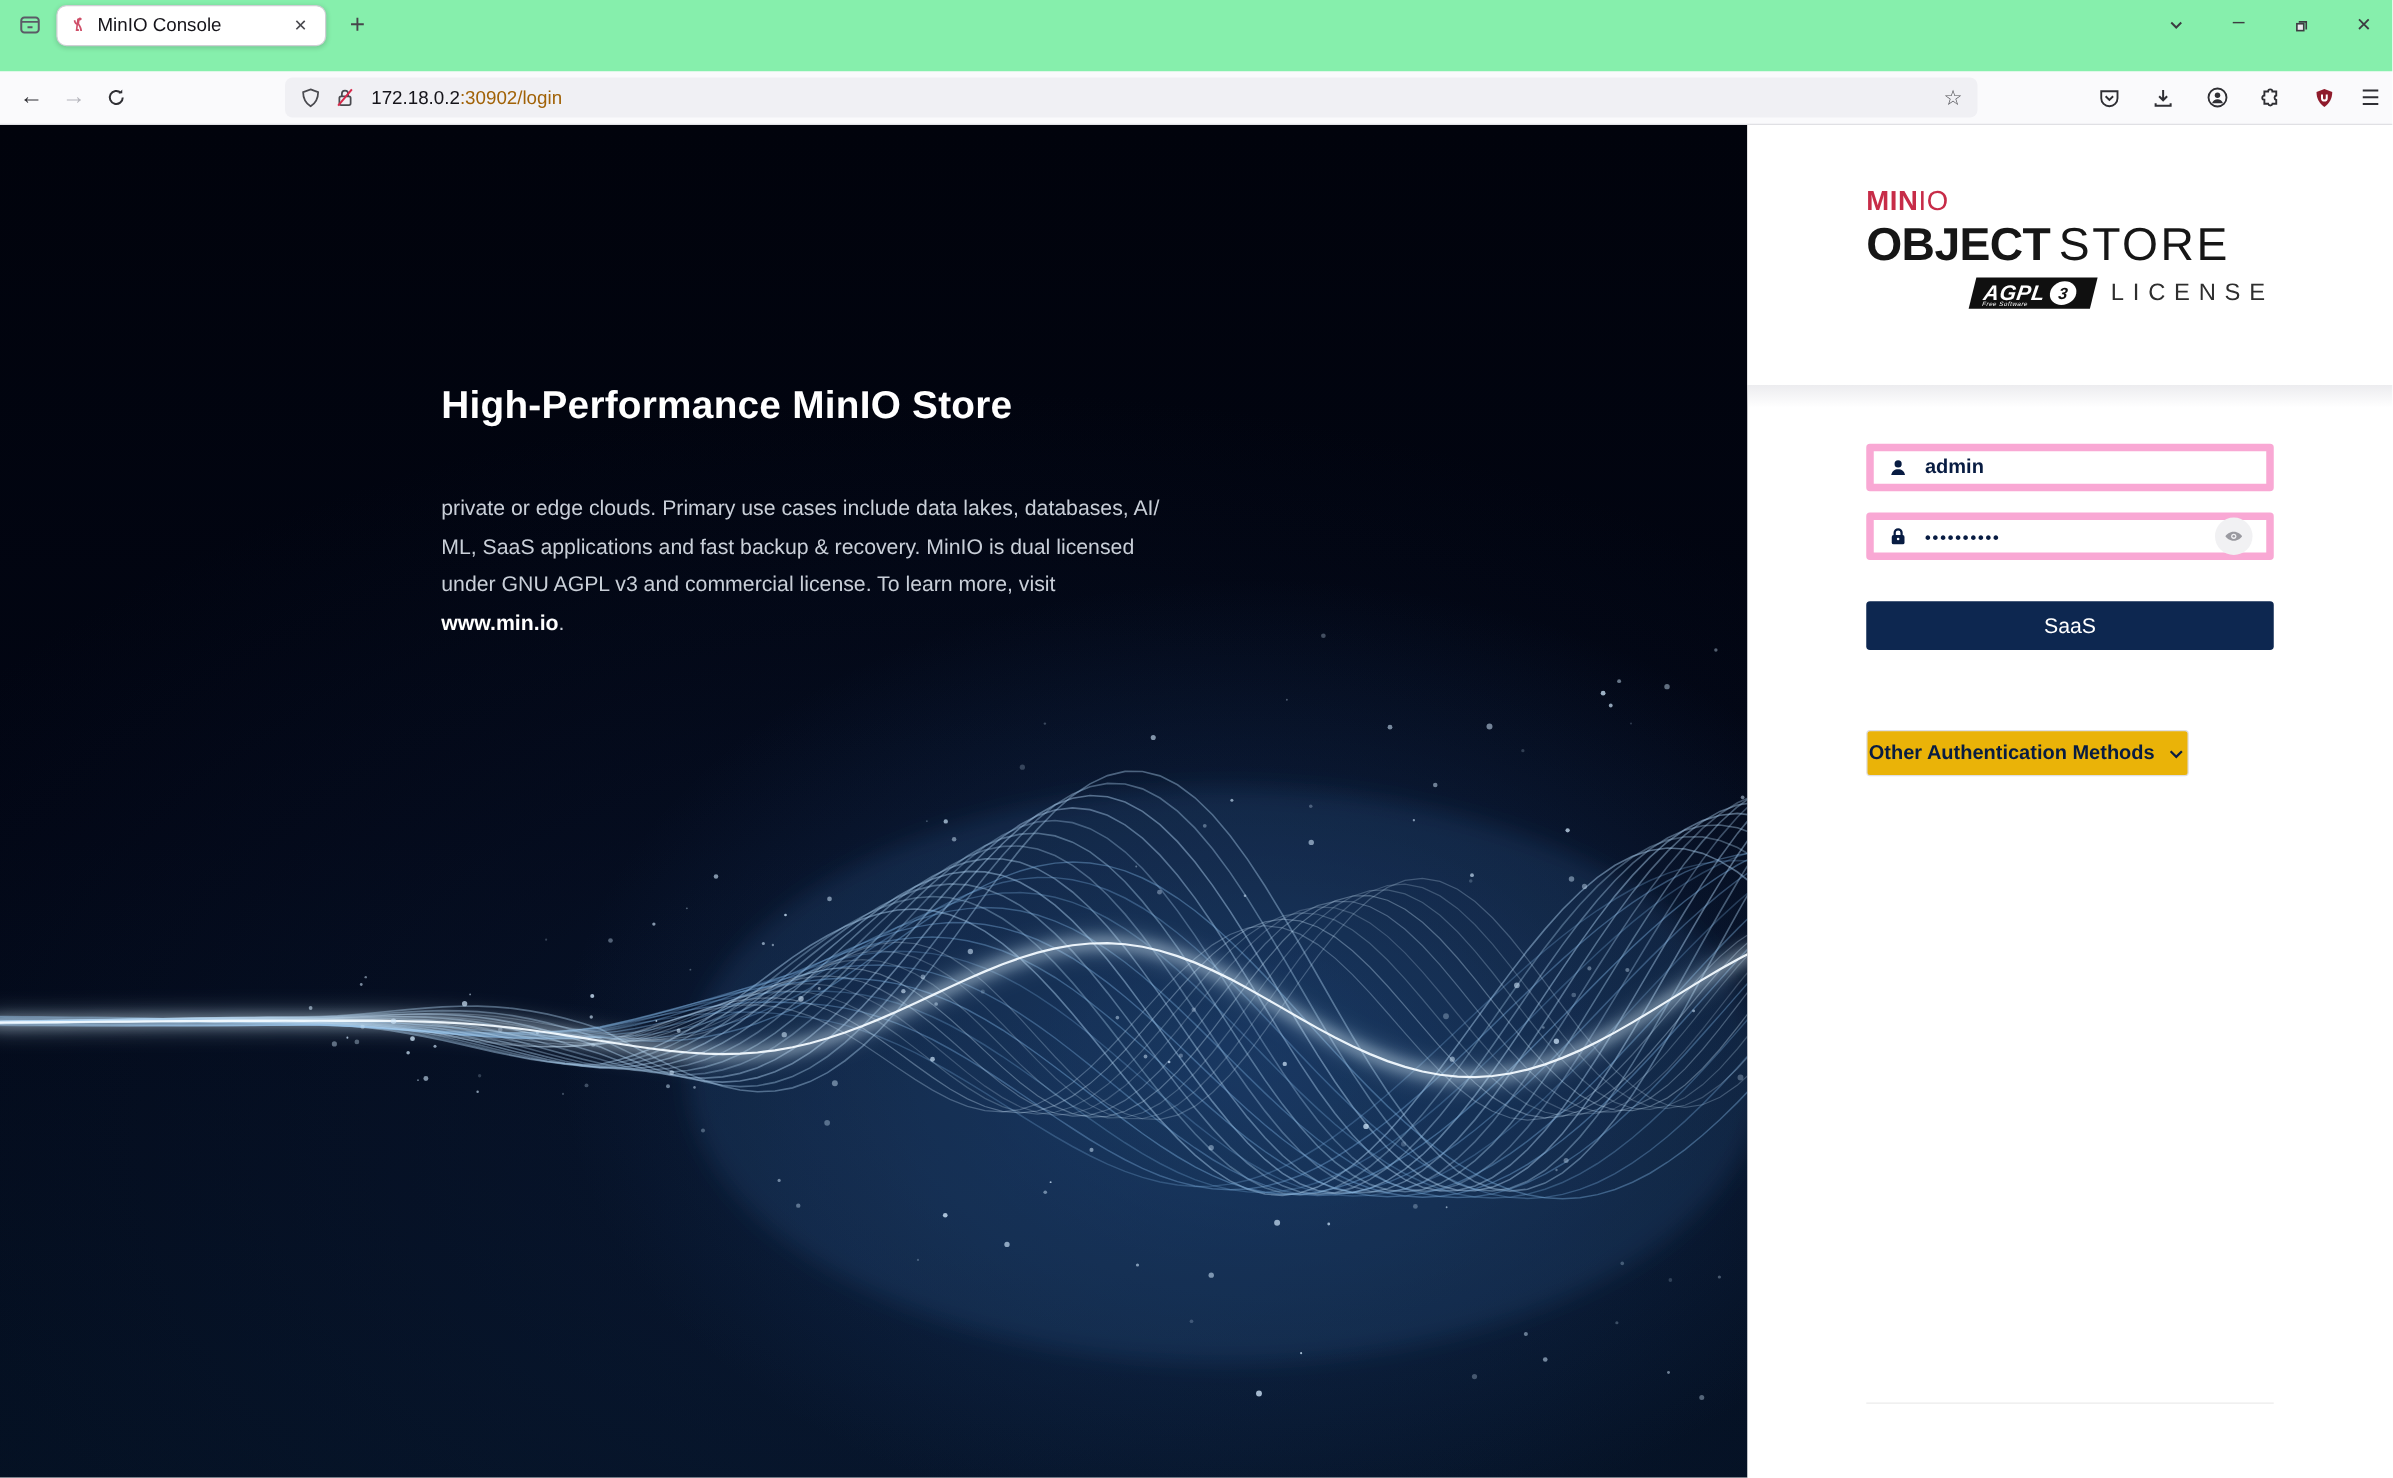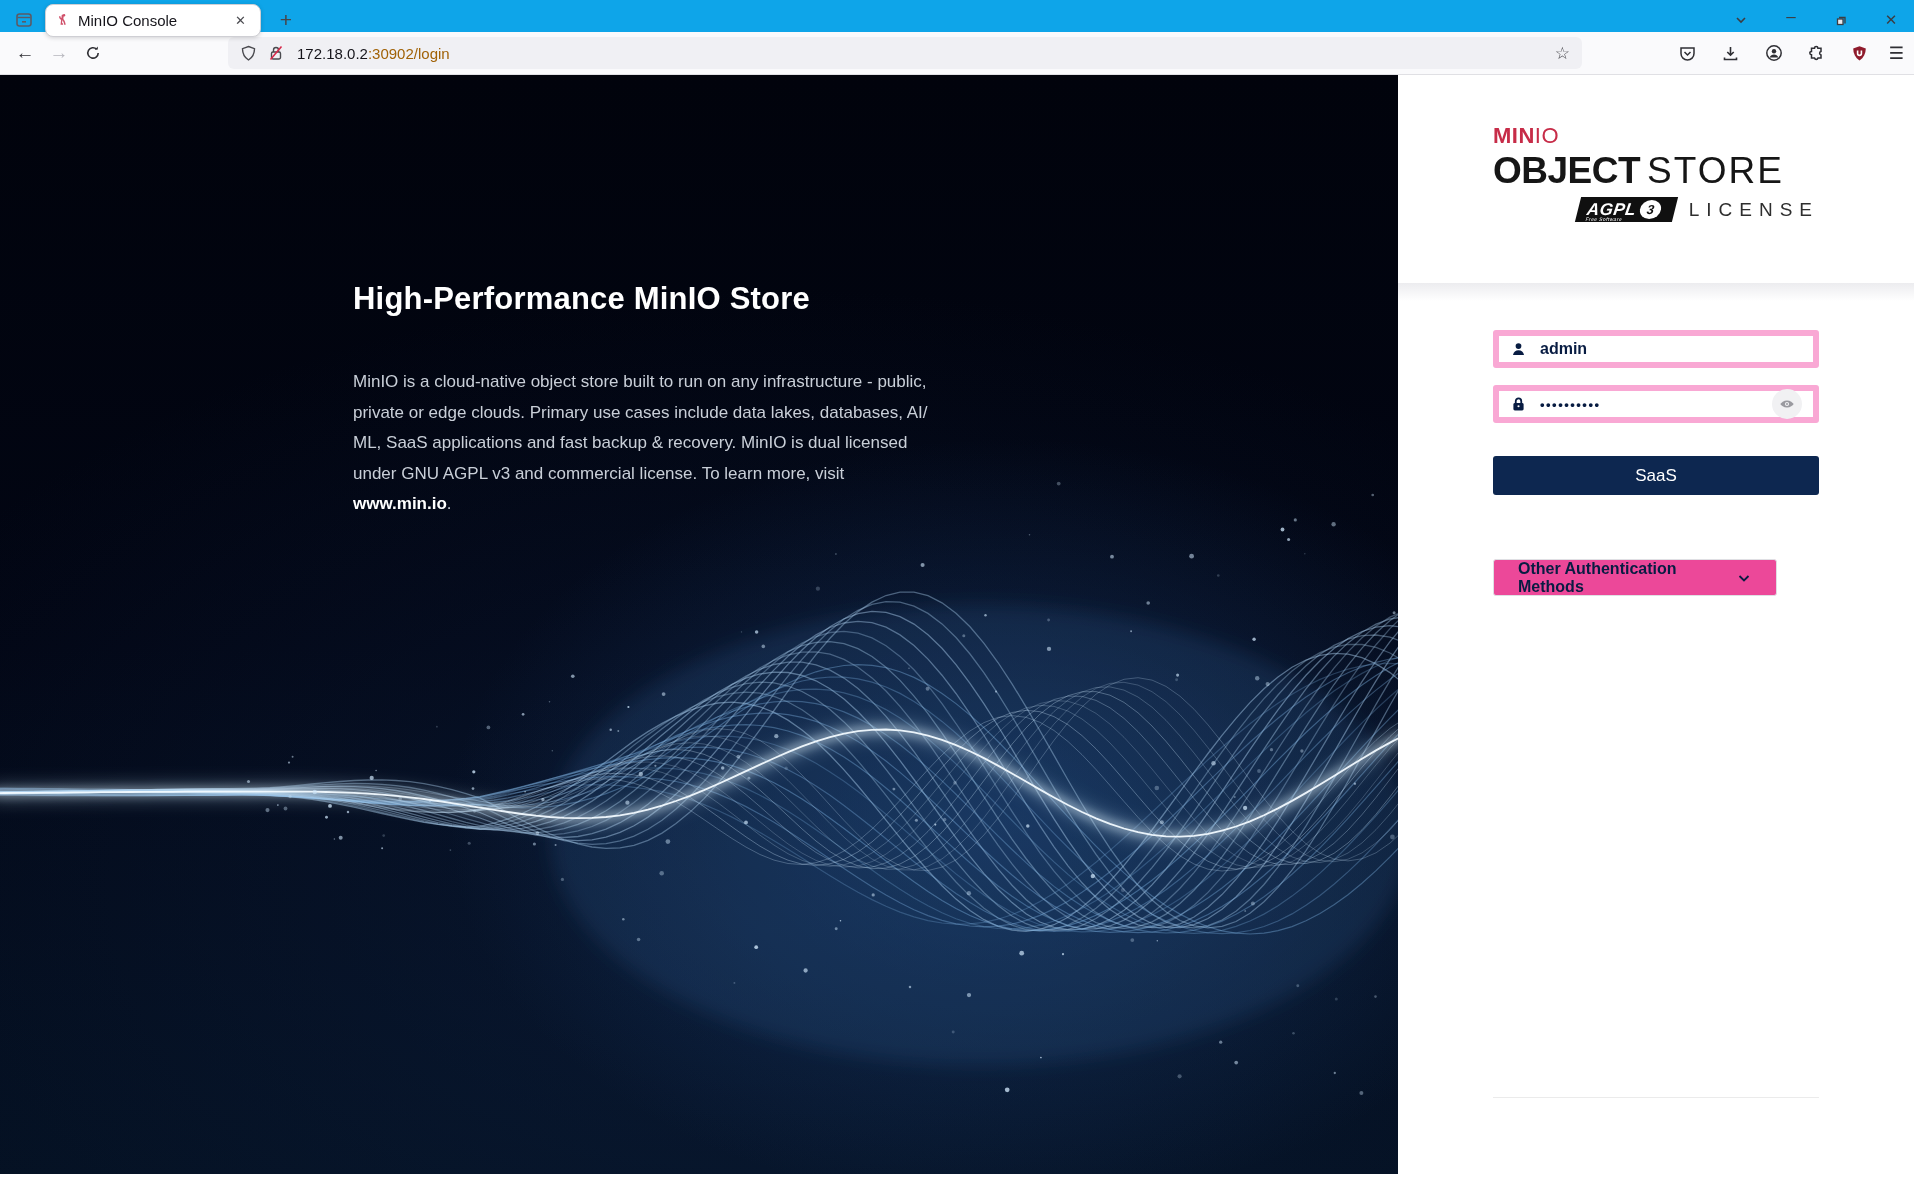--- a/index.html
+++ b/index.html
@@ -2,21 +2,21 @@
 <html><head>
 <meta charset="utf-8">
 <style>
   * { box-sizing: border-box; margin: 0; padding: 0; }
   html,body { width: 1914px; height: 1182px; }
   body { font-family: "Liberation Sans", sans-serif; overflow: hidden; background: #fff; }
 
   .browser { position: relative; width: 1914px; height: 1182px; }
 
   
-  .tabbar { position: relative; height: 32px; background: #0ea5e9; padding-left: 18px; }
+  .tabbar { position: relative; height: 57px; background: #86efac; padding-left: 18px; }
   .fx-view { position: absolute; left: 8px; top: 6px; width: 32px; height: 28px; border-radius: 6px;
              display: flex; align-items: center; justify-content: center; }
   .tab { position: absolute; left: 45px; top: 4px; width: 216px; height: 33px; background: #fff;
          border: 1px solid #cfcfd4; border-radius: 8px; box-shadow: 0 1px 4px rgba(0,0,0,.16);
          display: flex; align-items: center; padding: 0 9px; }
   .tab-title { font-size: 15px; color: #15141a; margin-left: 8px; flex: 1;
                white-space: nowrap; overflow: hidden; }
   .tab-close { font-size: 13px; color: #4a4a4f; padding: 1px 5px; border-radius: 4px; }
   .newtab { position: absolute; left: 272px; top: 7px; width: 28px; height: 27px; text-align: center;
             line-height: 25px; font-size: 21px; color: #46464b; border-radius: 6px; }
@@ -86,23 +86,23 @@
   .field-pass { top: 310px; }
   .field-text { margin-left: 13px; font-size: 16px; font-weight: 700; color: #081C42; }
   .dots { font-size: 13px; letter-spacing: 1.5px; }
   .eye-btn { margin-left: auto; width: 30px; height: 30px; border-radius: 50%; background: #f1f1f3;
              display: flex; align-items: center; justify-content: center; border: none; }
 
   .login-btn { position: absolute; left: 95px; top: 381px; width: 326px; height: 39px; background: #0d2750;
                border: none; border-radius: 3px; color: #fff; font-size: 17px;
                display: flex; align-items: center; justify-content: center; cursor: pointer; }
 
-  .other-auth { position: absolute; left: 95px; top: 484px; width: 284px; height: 37px;
-                border: 1px solid #dfdfe3; border-radius: 3px; background: #ec4899;
-                display: flex; align-items: center; padding: 0 24px; cursor: pointer; }
+  .other-auth { position: absolute; left: 95px; top: 484px; width: 258px; height: 37px;
+                border: 1px solid #dfdfe3; border-radius: 3px; background: #eab308;
+                display: flex; align-items: center; padding: 0 1px; cursor: pointer; }
   .other-auth .label { font-size: 16px; font-weight: 700; color: #081C42; }
   .other-auth .chev { margin-left: auto; display: flex; }
 
   .panel-divider { position: absolute; left: 95px; top: 1022px; width: 326px; height: 1px; background: #ebebeb; }
   .panel-footer { position: absolute; left: 0; right: 0; top: 1052px; text-align: center;
                   font-size: 15.5px; color: #2781B0; }
   .panel-footer .lnk { color: #2781B0; cursor: pointer; }
   .panel-footer .sep { padding: 0 5px; }
 
   .icon-svg { display: block; }
@@ -382,21 +382,20 @@
           <circle cx="523.1" cy="639.3" r="1.34" fill="#cfe6fa" fill-opacity="0.63"></circle>
           <circle cx="289.0" cy="687.6" r="1.11" fill="#cfe6fa" fill-opacity="0.57"></circle>
           <circle cx="667.9" cy="766.6" r="2.36" fill="#cfe6fa" fill-opacity="0.45"></circle>
           <circle cx="1157.3" cy="865.8" r="0.73" fill="#cfe6fa" fill-opacity="0.61"></circle>
           <circle cx="1254.1" cy="564.3" r="1.71" fill="#cfe6fa" fill-opacity="0.74"></circle>
           <circle cx="776.3" cy="661.2" r="2.13" fill="#cfe6fa" fill-opacity="0.58"></circle>
         </svg>
       <div class="hero-copy">
         <div class="hero-title">High-Performance MinIO Store</div>
         <div class="hero-desc">
-          <span class="line">MinIO is a cloud-native object store built to run on any infrastructure - public,</span>
           <span class="line">private or edge clouds. Primary use cases include data lakes, databases, AI/</span>
           <span class="line">ML, SaaS applications and fast backup &amp; recovery. MinIO is dual licensed</span>
           <span class="line">under GNU AGPL v3 and commercial license. To learn more, visit</span>
           <span class="line"><span class="hero-link">www.min.io</span><span>.</span></span>
         </div>
       </div>
     </div>
 
     <div class="panel">
       <div class="panel-header">

